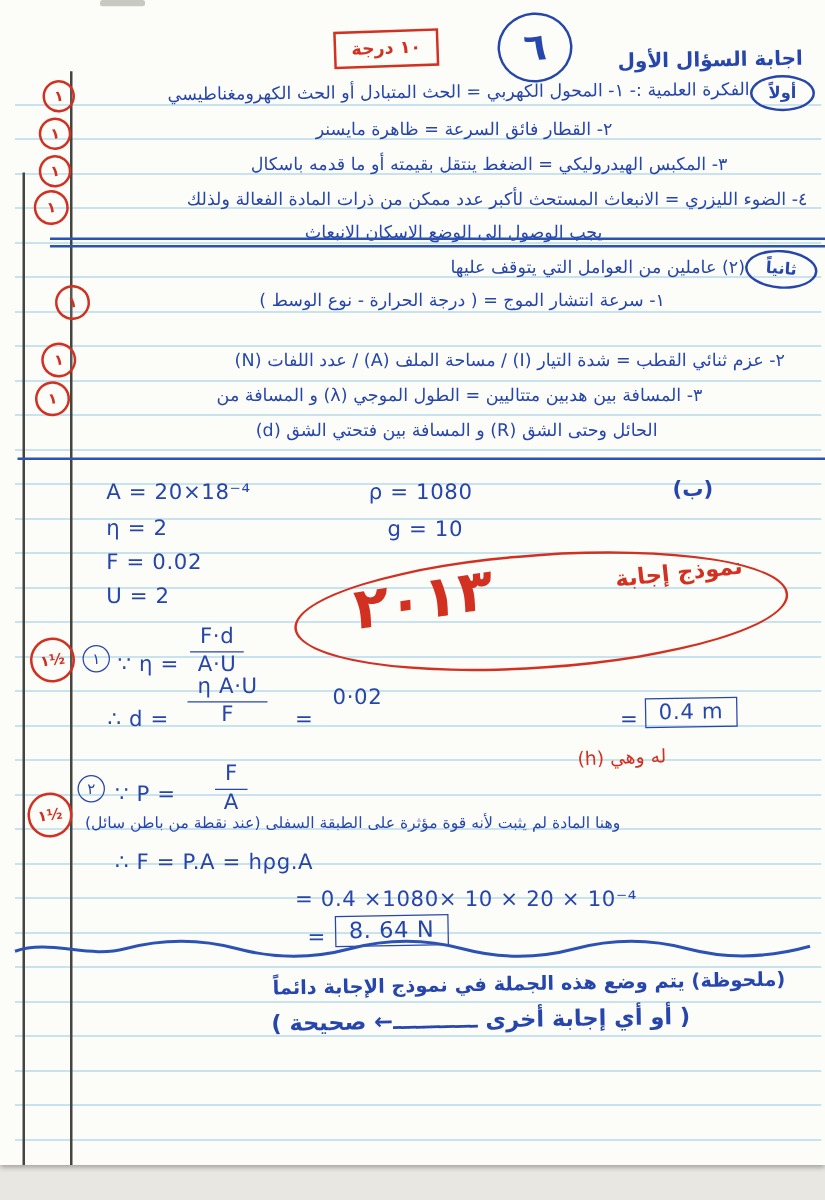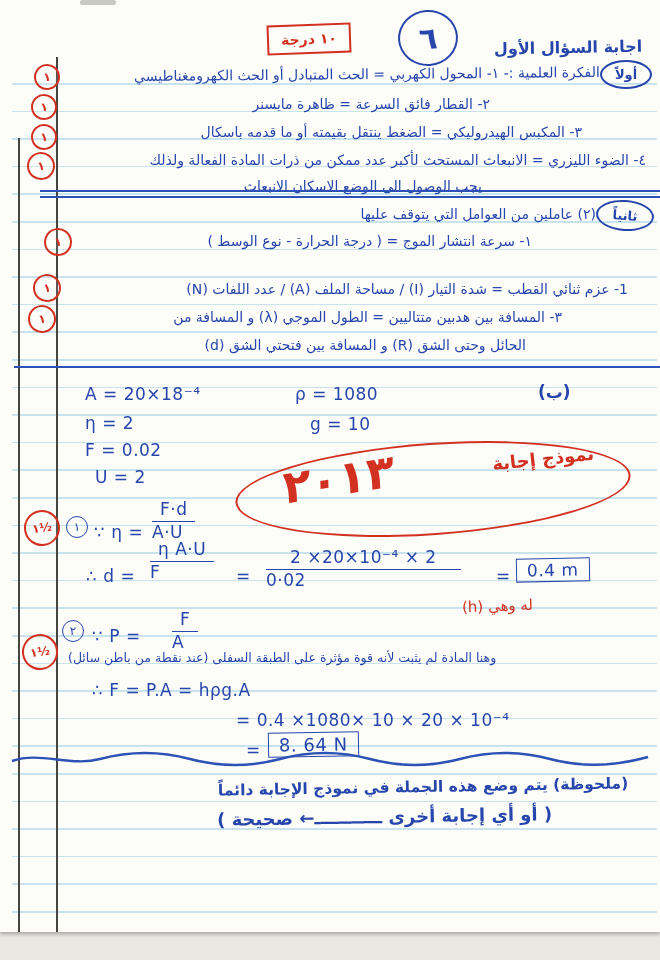--- a/index.html
+++ b/index.html
@@ -12,21 +12,21 @@
   .rules{position:absolute;left:12px;top:57px;width:645px;height:868px;
     background:repeating-linear-gradient(to bottom,transparent 0,transparent 26px,#b7dbe9 26px,#b7dbe9 27.6px);
     opacity:.75}
   .abs{position:absolute;white-space:nowrap}
   .vline{position:absolute;width:1.5px;background:#454540}
   .ink{color:#2746ab}
   .red{color:#d23122}
   .rtl{direction:rtl;text-align:right}
   .handl{font-size:14px;letter-spacing:.2px}
   .eq{font-size:17px;letter-spacing:.5px}
-  .frac{display:inline-flex;flex-direction:column;vertical-align:middle;line-height:1.15}
+  .frac{display:inline-flex;flex-direction:column;align-items:center;vertical-align:middle;line-height:1.15}
   .frac .num{border-bottom:1.7px solid currentColor;padding:0 8px 1px}
   .frac .den{padding-top:1px}
   .markc{position:absolute;border:2px solid #d23122;border-radius:50%;color:#d23122;
     display:flex;align-items:center;justify-content:center;font-size:12px;font-weight:bold;
     transform:rotate(-8deg);background:rgba(255,255,255,.1)}
   .numc{display:inline-flex;width:20px;height:20px;border:1.7px solid #2746ab;border-radius:50%;
     align-items:center;justify-content:center;font-size:12px;vertical-align:middle}
   .ansbox{border:1.8px solid #2746ab;padding:1px 10px;display:inline-block;transform:rotate(-1deg)}
   .oval{border:2px solid #2746ab;border-radius:50%;display:inline-flex;align-items:center;justify-content:center}
   .div2{position:absolute;height:4px;border-top:2px solid #2b52b4;border-bottom:2px solid #2b52b4}
@@ -67,34 +67,34 @@
 <div class="markc" style="left:31px;top:124px;width:22px;height:22px">١</div>
 <div class="markc" style="left:27px;top:152px;width:24px;height:24px">١</div>
 
 <div class="div2" style="left:40px;top:190px;width:620px"></div>
 
 <div class="abs oval ink" style="right:6px;top:200px;width:54px;height:27px;font-size:13px;font-weight:bold;transform:rotate(4deg)">
   <span class="rtl">ثانياً</span>
 </div>
 <div class="abs rtl ink handl" style="right:64px;top:206px">(٢) عاملين من العوامل التي يتوقف عليها</div>
 <div class="abs rtl ink handl" style="right:128px;top:233px">١- سرعة انتشار الموج = ( درجة الحرارة - نوع الوسط )</div>
-<div class="abs rtl ink handl" style="right:32px;top:281px">1- عزم ثنائي القطب = شدة التيار (I) / مساحة الملف (A) / عدد اللفات (N)</div>
+<div class="abs rtl ink handl" style="right:32px;top:281px">٢- عزم ثنائي القطب = شدة التيار (I) / مساحة الملف (A) / عدد اللفات (N)</div>
 <div class="abs rtl ink handl" style="right:98px;top:309px">٣- المسافة بين هدبين متتاليين = الطول الموجي (λ) و المسافة من</div>
 <div class="abs rtl ink handl" style="right:134px;top:337px">الحائل وحتى الشق (R) و المسافة بين فتحتي الشق (d)</div>
 
 <div class="markc" style="left:44px;top:228px;width:24px;height:24px">١</div>
 <div class="markc" style="left:33px;top:274px;width:24px;height:24px">١</div>
 <div class="markc" style="left:28px;top:305px;width:24px;height:24px">١</div>
 
 <div class="abs" style="left:14px;top:366px;width:646px;border-top:2.5px solid #2b52b4"></div>
 
 <div class="abs ink eq" style="left:85px;top:384px">A = 20×18⁻⁴</div>
 <div class="abs ink eq" style="left:85px;top:413px">η = 2</div>
 <div class="abs ink eq" style="left:85px;top:440px">F = 0.02</div>
-<div class="abs ink eq" style="left:95px;top:467px">U = 2</div>
+<div class="abs ink eq" style="left:85px;top:467px">U = 2</div>
 <div class="abs ink eq" style="left:295px;top:384px">ρ = 1080</div>
 <div class="abs ink eq" style="left:310px;top:414px">g = 10</div>
 <div class="abs rtl ink eq" style="left:538px;top:382px;font-weight:bold">(ب)</div>
 
 <div class="abs" style="left:235px;top:443px;width:392px;height:88px;border:2.2px solid #d23122;border-radius:50%;transform:rotate(-4deg)"></div>
 <div class="abs rtl red" style="left:492px;top:448px;font-size:18px;font-weight:bold;transform:rotate(-6deg)">نموذج إجابة</div>
 <div class="abs red" style="left:282px;top:452px;font-size:46px;font-weight:bold;letter-spacing:7px;transform:rotate(-9deg) skewX(-7deg)">٢٠١٣</div>
 
 <span class="abs numc ink" style="left:66px;top:516px">١</span>
 <div class="abs ink eq" style="left:94px;top:522px">∵  η  =</div>
@@ -104,21 +104,20 @@
 </div>
 <div class="markc" style="left:24px;top:510px;width:32px;height:32px;font-size:12px">١½</div>
 
 <div class="abs ink eq" style="left:86px;top:566px">∴  d  =</div>
 <div class="abs ink eq frac" style="left:150px;top:540px">
   <span class="num">η A·U</span>
   <span class="den">F</span>
 </div>
 <div class="abs ink eq" style="left:236px;top:566px">=</div>
 <div class="abs ink eq frac" style="left:266px;top:548px">
-  <span class="num" style="padding:0 24px 1px">2 ×20×10⁻⁴ × 2</span>
   <span class="den">0·02</span>
 </div>
 <div class="abs ink eq" style="left:496px;top:566px">=</div>
 <div class="abs ink eq ansbox" style="left:516px;top:558px">0.4 m</div>
 <div class="abs rtl red" style="left:462px;top:597px;font-size:15px;transform:rotate(-2deg)">له وهي (h)</div>
 
 <span class="abs numc ink" style="left:62px;top:620px">٢</span>
 <div class="abs ink eq" style="left:92px;top:626px">∵  P  =</div>
 <div class="abs ink eq frac" style="left:172px;top:610px">
   <span class="num">F</span>

